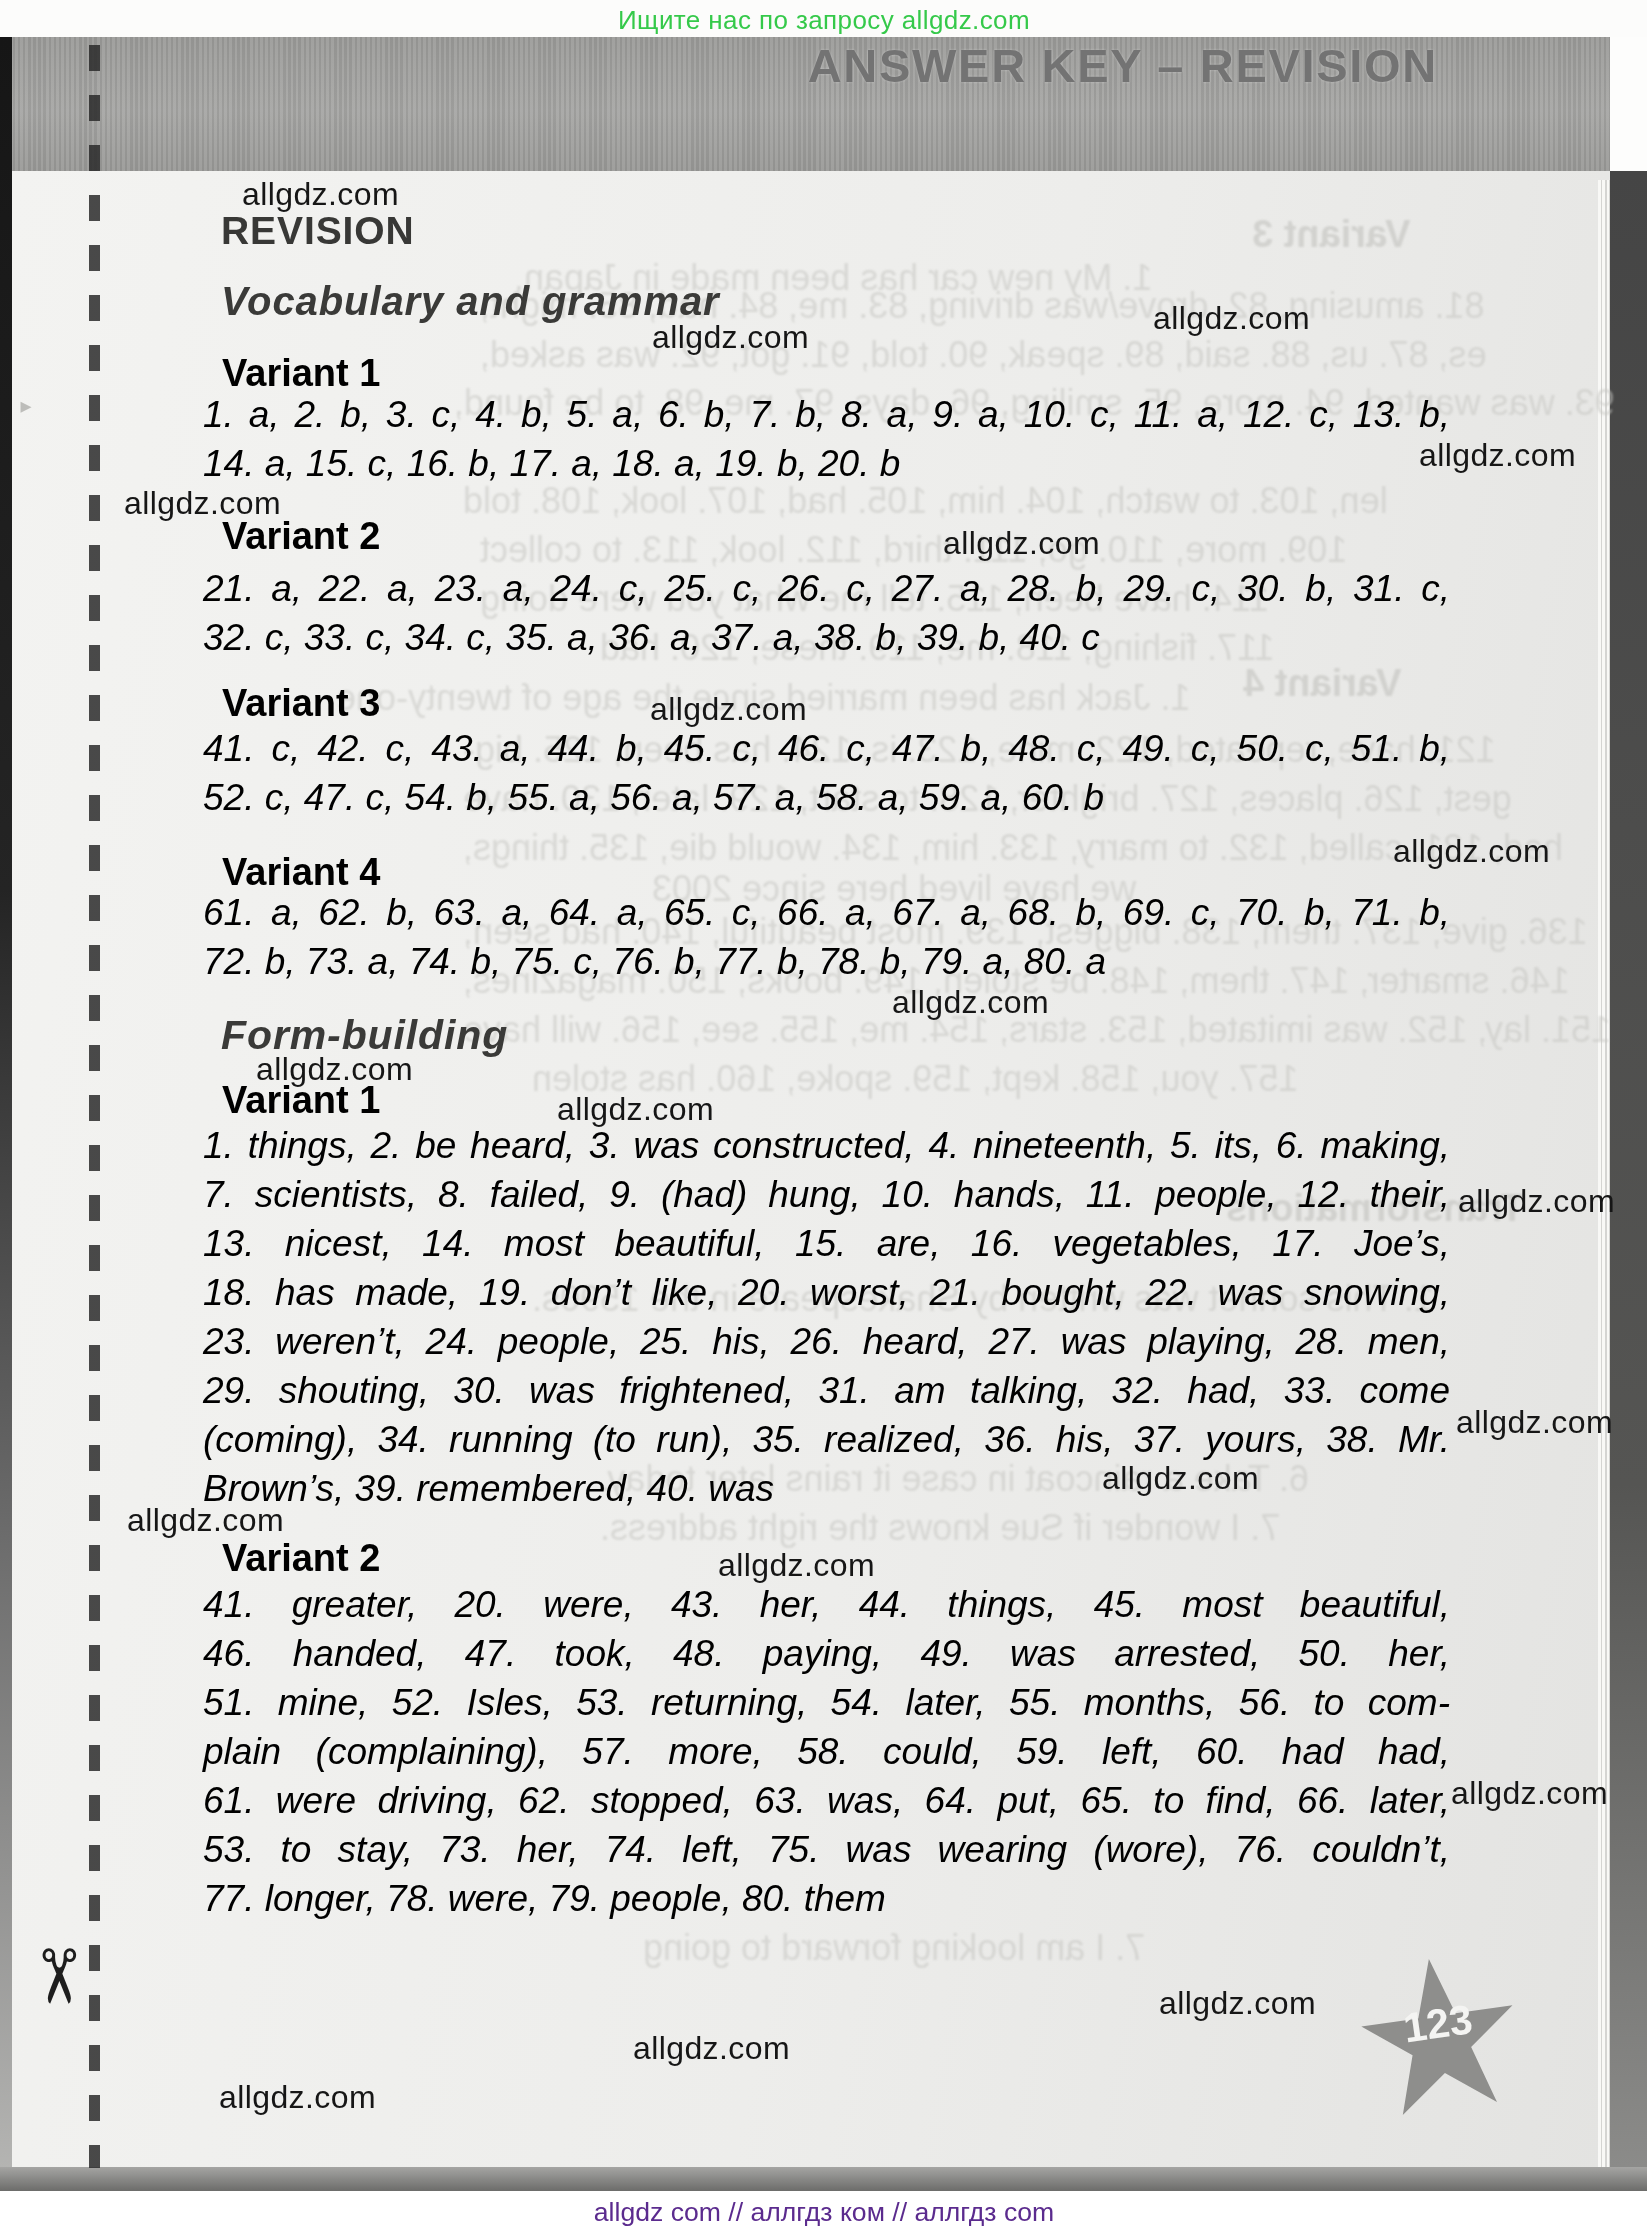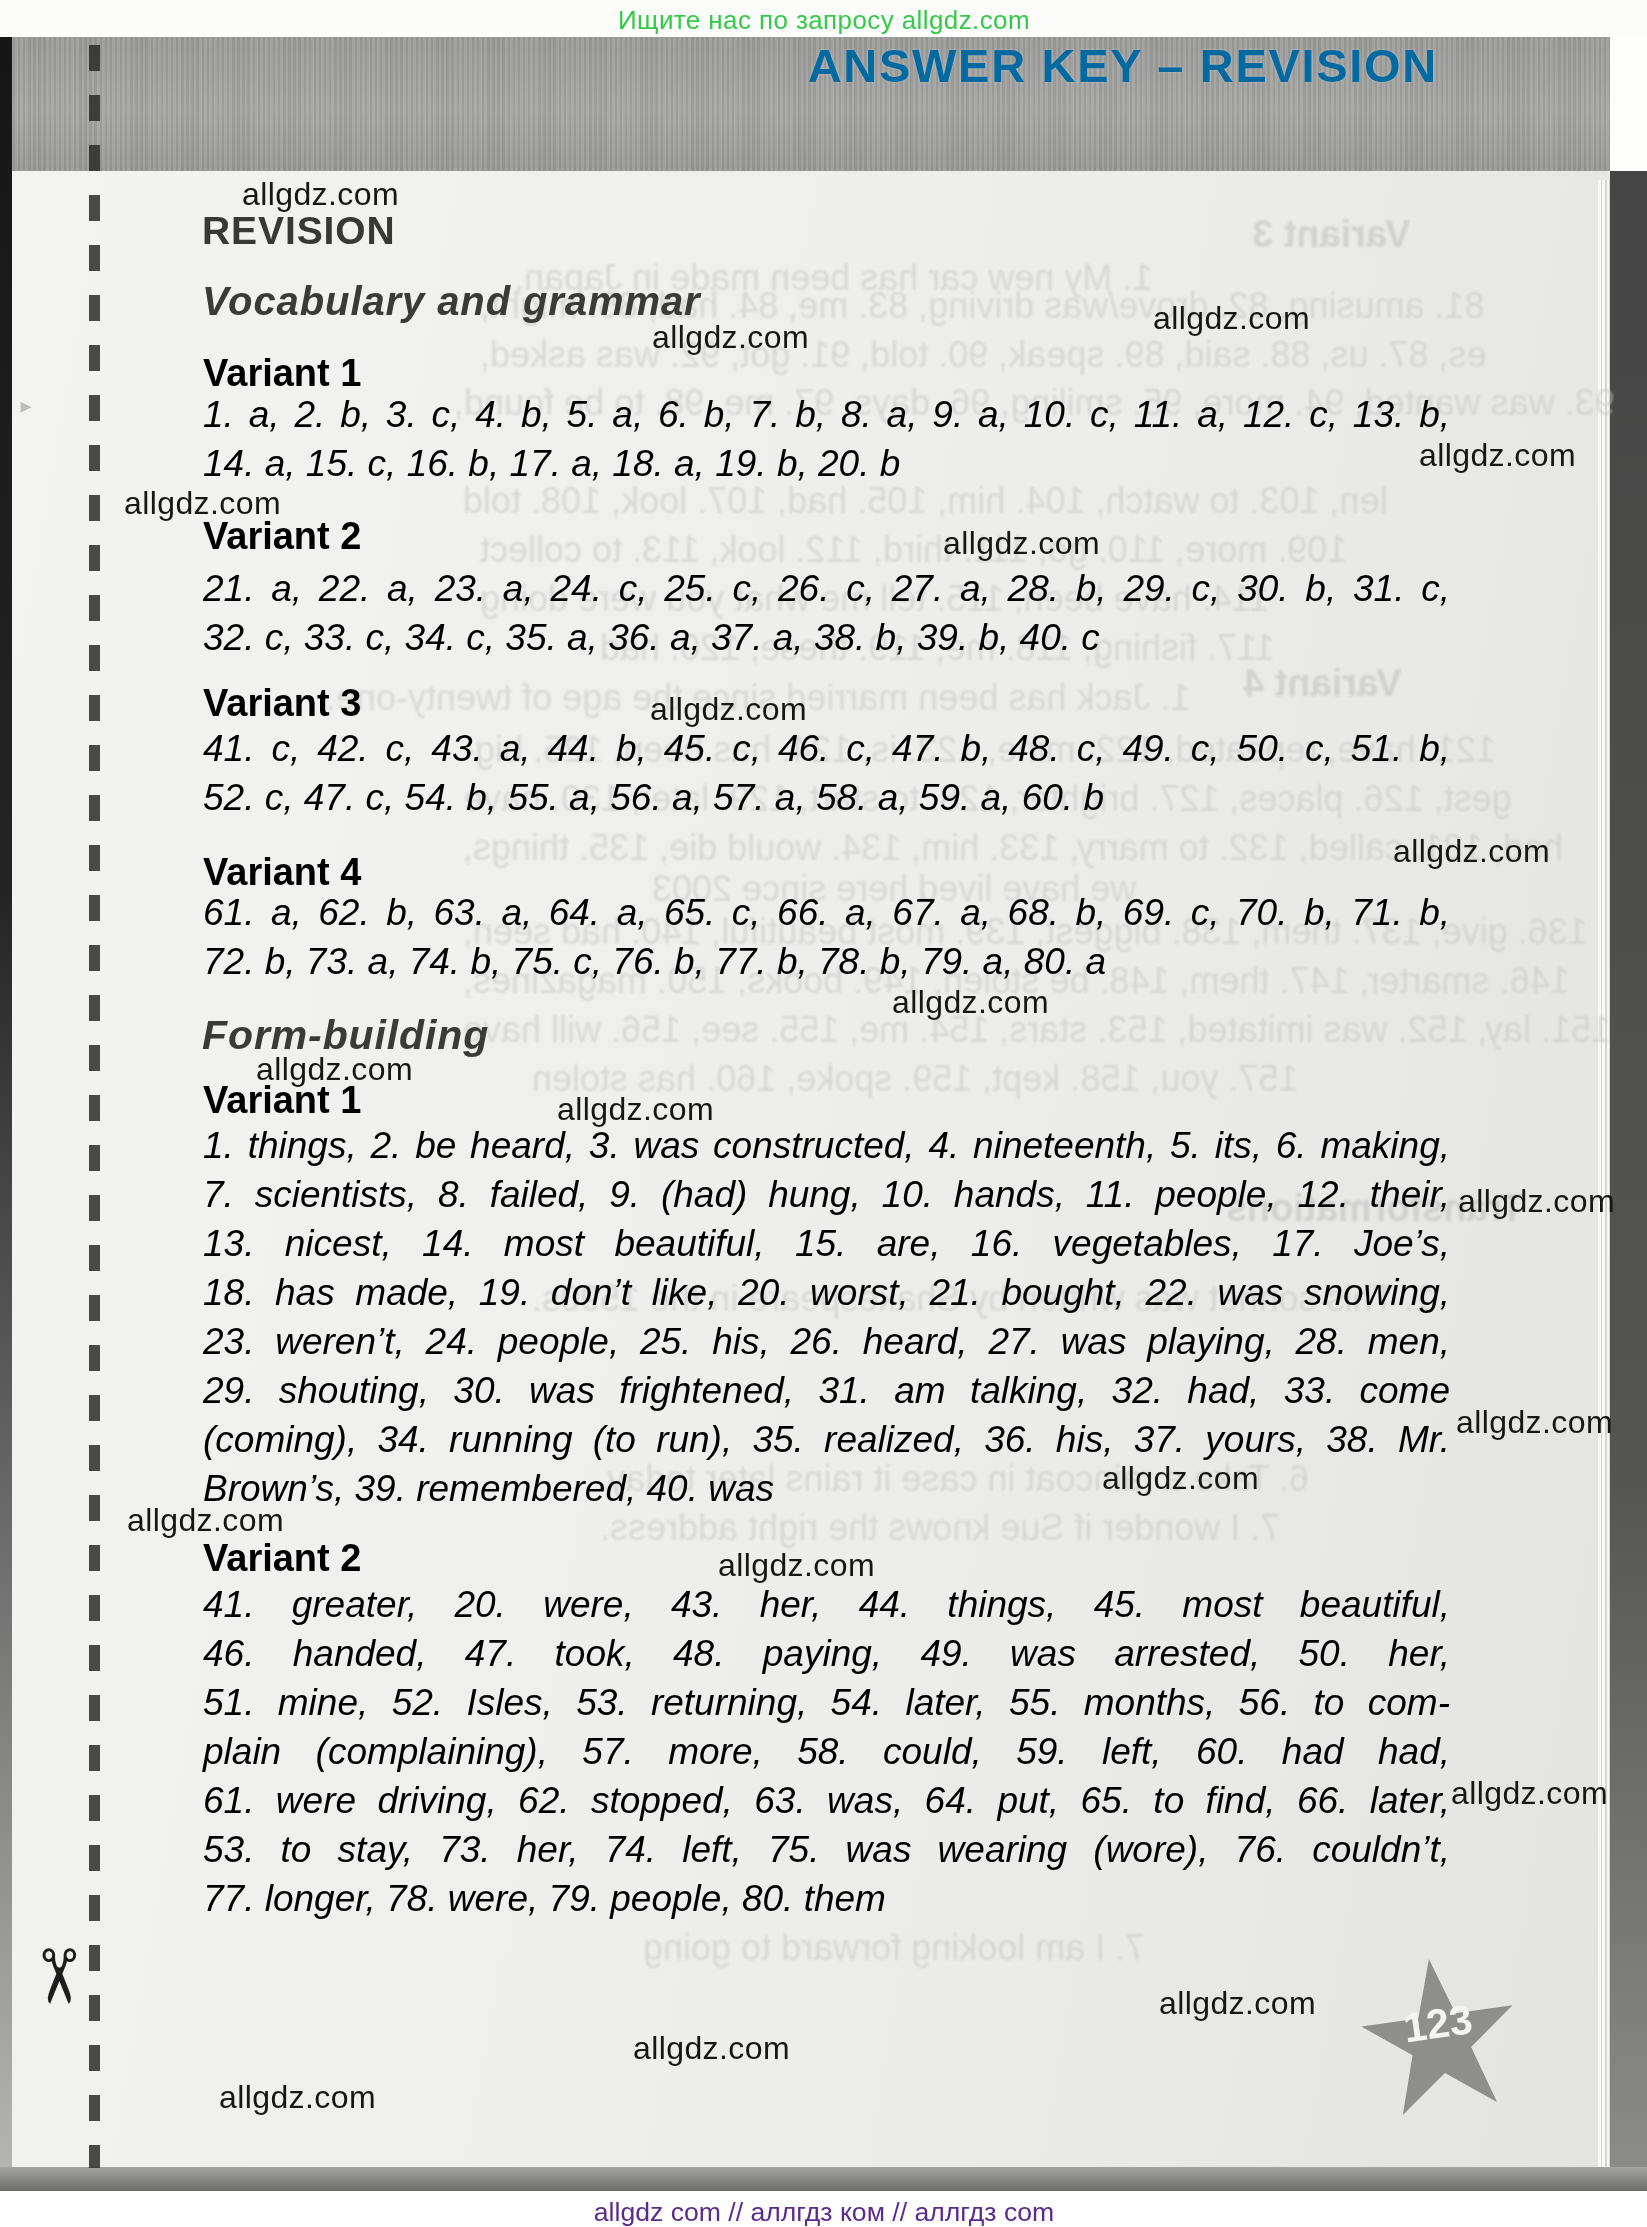--- a/index.html
+++ b/index.html
@@ -14,21 +14,21 @@
     font-size:26px;font-weight:500;color:#35c94a;letter-spacing:0.4px;
   }
   .header-band{
     position:absolute;left:0;top:37px;width:1610px;height:135px;
     background:
       repeating-linear-gradient(90deg,rgba(255,255,255,.05) 0 2.6px,rgba(0,0,0,.06) 2.6px 5.1px),
       linear-gradient(180deg,#9c9c9a,#a7a7a5 55%,#9a9a98);
   }
   .header-title{
     position:absolute;right:210px;top:38px;
-    font-size:47px;font-weight:bold;color:#0369a1;letter-spacing:1.7px;
+    font-size:47px;font-weight:bold;color:#737373;letter-spacing:1.7px;
     text-shadow:0 0 2.6px rgba(255,255,255,.35);white-space:nowrap;
   }
   .left-bar{
     position:absolute;left:0;top:37px;width:12px;height:2131px;
     background:linear-gradient(180deg,#161616,#242424 40%,#6b6b6b 70%,#b4b4b2);
   }
   .paper{
     position:absolute;left:12px;top:171px;width:1598px;height:1996px;
     background:linear-gradient(100deg,#f3f3f1,#ededeb 55%,#e3e3e1);
   }
@@ -58,21 +58,21 @@
     position:absolute;left:26px;top:1939px;font-size:75px;color:#1d1d1d;
     transform:rotate(90deg);line-height:1;
   }
   .margin-arrow{
     position:absolute;left:20.6px;top:393px;font-size:22px;color:#bdbdba;
   }
   
   .h-rev{position:absolute;left:202px;top:211px;font-size:39px;font-weight:bold;color:#383836;line-height:1;letter-spacing:0.9px;}
   .h-sec{position:absolute;left:202px;font-size:40px;font-weight:bold;font-style:italic;color:#3a3a38;line-height:1;letter-spacing:0.9px;}
   .h-var{position:absolute;left:203px;font-size:38px;font-weight:bold;color:#39393**7;line-height:1;}
-  .h-var, .h-rev, .h-sec{white-space:nowrap;}
+  .h-var, .h-rev, .h-sec{white-space:nowrap;margin-left:19px;}
   .lines{position:absolute;left:203px;width:1247px;font-size:37px;line-height:49px;color:#000000;font-style:italic;}
   .ln{height:49px;white-space:nowrap;}
   .ln.j{white-space:normal;text-align:justify;text-align-last:justify;}
   
   .wm{
     position:absolute;font-size:32px;font-weight:500;color:#161616;
     white-space:nowrap;letter-spacing:0.4px;
   }
   
   .ghost{

